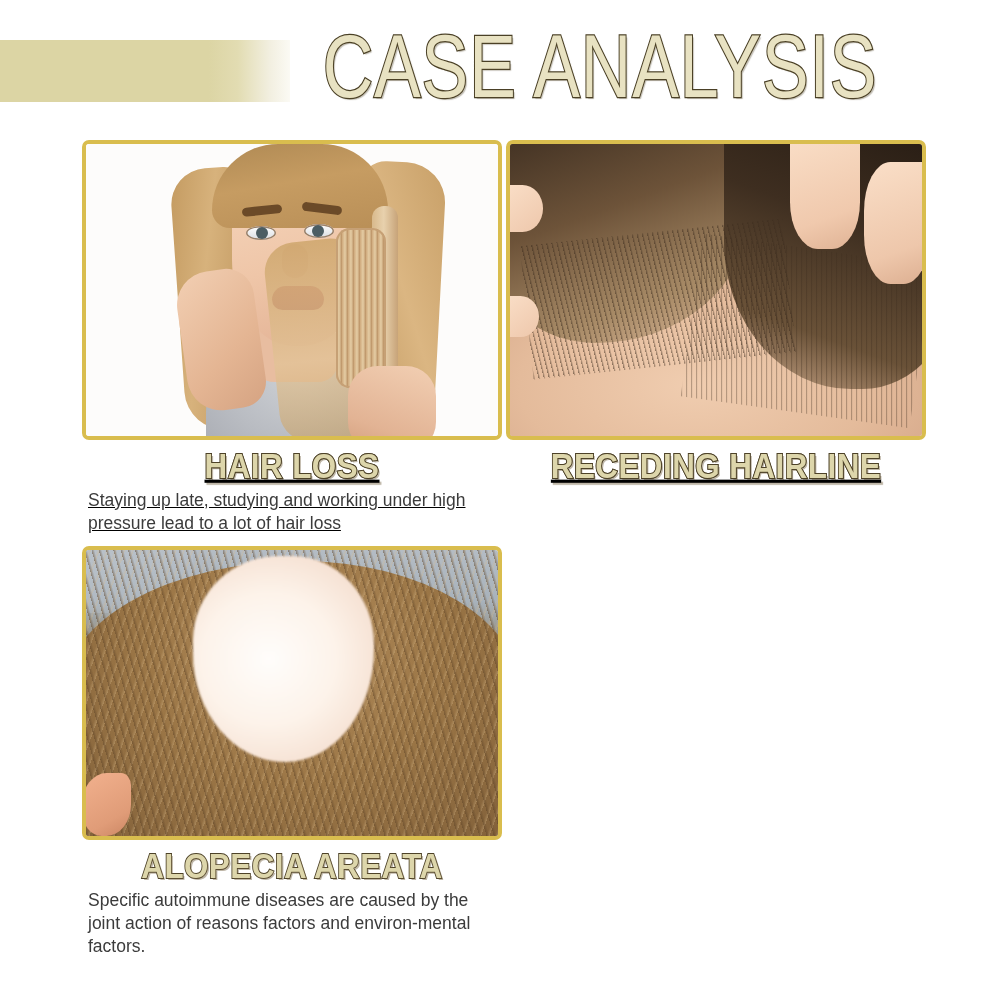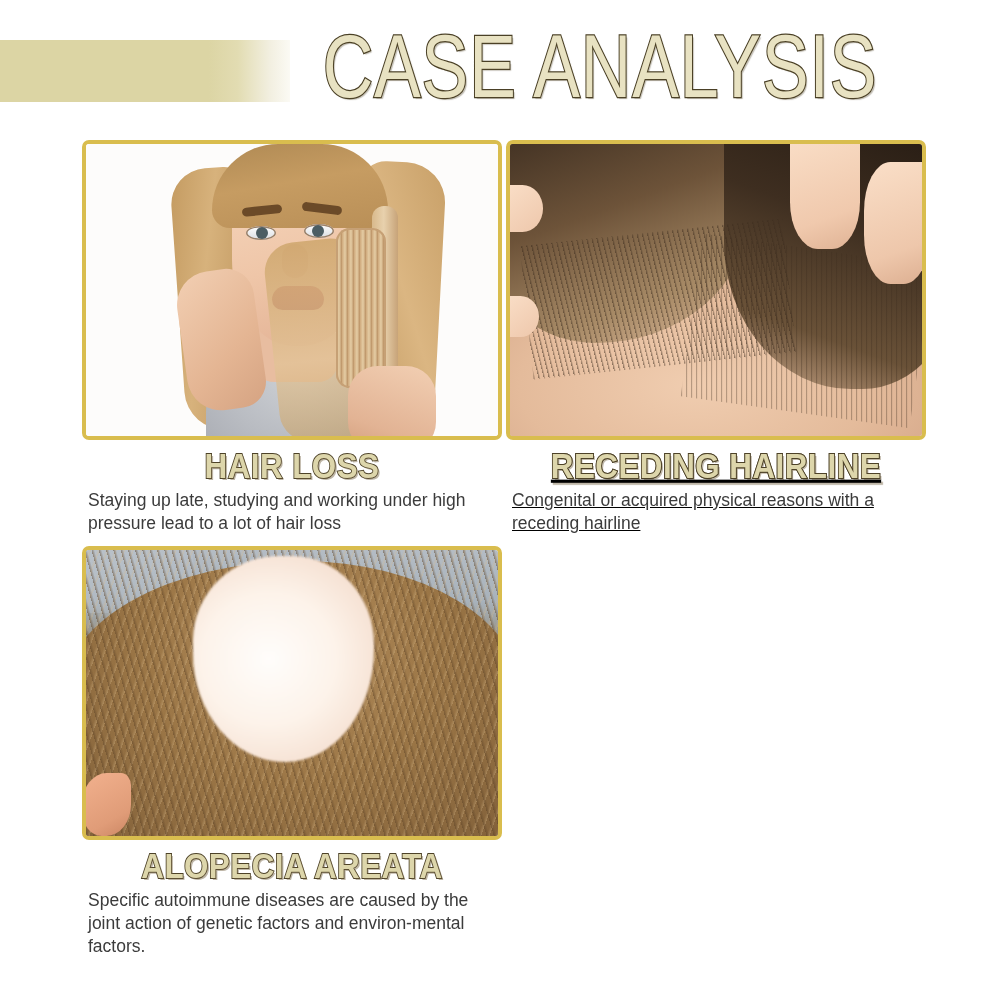--- a/index.html
+++ b/index.html
@@ -64,21 +64,21 @@
     position: absolute;
     left: 0;
     top: 132px;
     width: 1000px;
     height: 868px;
   }
   .card {
     position: absolute;
     width: 420px;
   }
-  .card-c1 { left: 82px;  top: 8px;  }
+  .card-c1 { left: 82px;  top: 8px; text-decoration: underline;  }
   .card-c2 { left: 506px; top: 8px; text-decoration: underline;  }
   .card-c3 { left: 82px;  top: 414px; }
   .card-c4 { left: 506px; top: 414px; }
 
   .photo-frame {
     width: 412px;
     height: 292px;
     border: 4px solid #d9bd4e;
     border-radius: 7px;
     overflow: hidden;
@@ -355,31 +355,30 @@
         <div class="hairmass-r"></div>
         <div class="wisp w1"></div>
         <div class="wisp w2"></div>
         <div class="finger1"></div>
         <div class="finger2"></div>
         <div class="finger3"></div>
         <div class="finger4"></div>
       </div>
     </div>
     <div class="card-heading">RECEDING HAIRLINE</div>
-    <div class="card-caption">Congenital or acquired physical reasons with a receding hairline</div>
   </div>
 
   <div class="card card-c3">
     <div class="photo-frame">
       <div class="photo p3">
         <div class="sky-l"></div>
         <div class="headmass"></div>
         <div class="hair-flow"></div>
         <div class="patch"></div>
         <div class="ear"></div>
       </div>
     </div>
     <div class="card-heading">ALOPECIA AREATA</div>
-    <div class="card-caption">Specific autoimmune diseases are caused by the joint action of genetic factors and environ-mental factors.</div>
+    <div class="card-caption">Specific autoimmune diseases are caused by the joint action of reasons factors and environ-mental factors.</div>
   </div>
 
 
 </div>
 
 </body></html>

